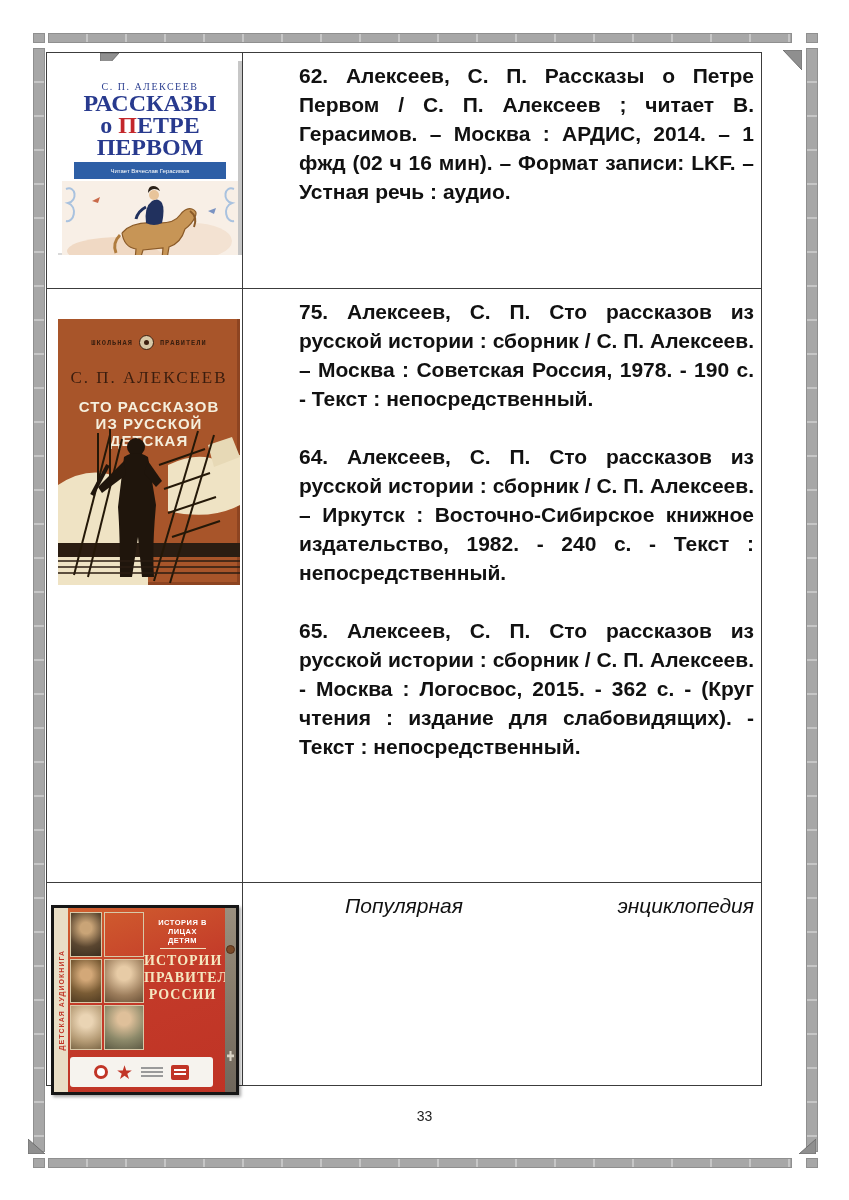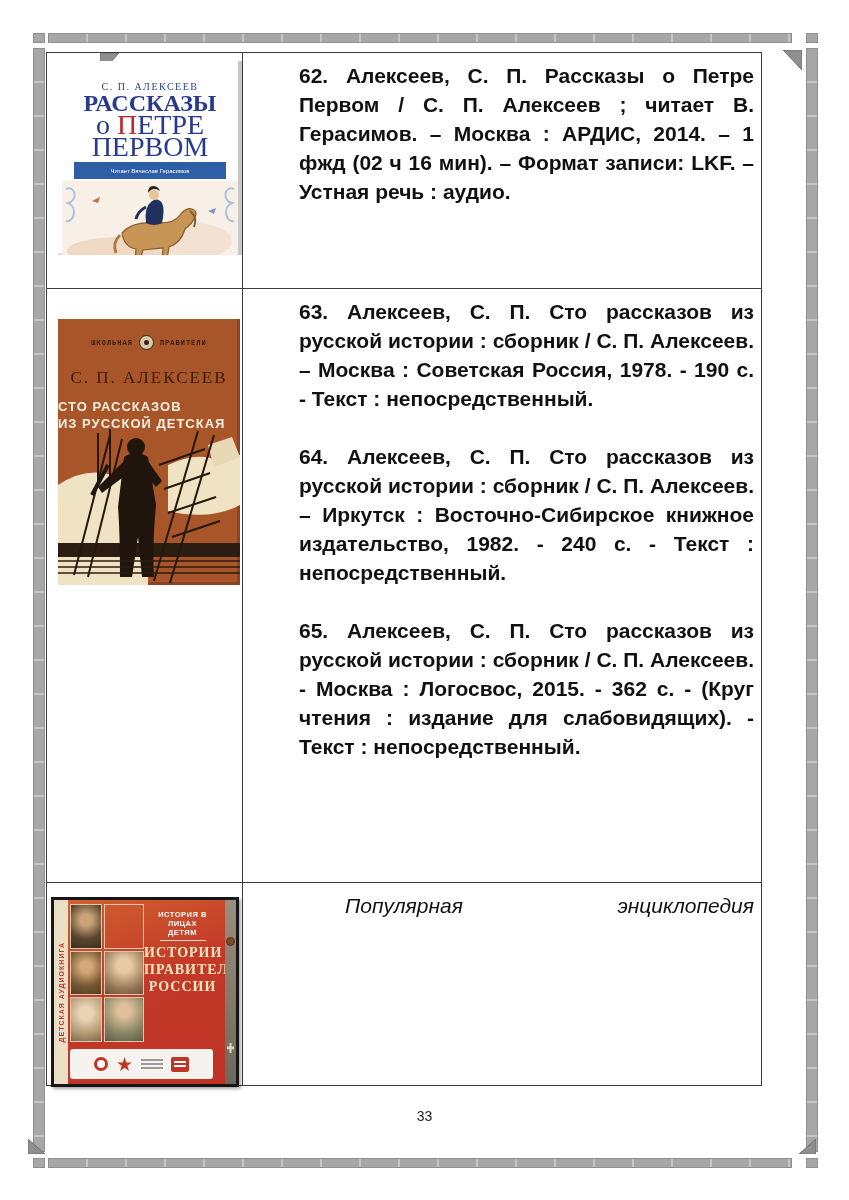--- a/index.html
+++ b/index.html
@@ -27,43 +27,43 @@
   .row1{height:236px;} .row2{height:594px;} .row3{height:202px;}
   .note-line{display:flex;justify-content:space-between;font-weight:normal;font-style:italic;
         padding-left:46px;}
 
   
   #cover1{position:absolute;left:11px;top:8px;width:184px;height:194px;background:#ffffff;
         box-shadow:inset -4px 0 0 #c7c7c7, inset 0 -2px 0 #d9d9d9;text-align:center;overflow:hidden;}
   .c1-author{margin-top:20px;font-family:"Liberation Serif",serif;font-size:10px;letter-spacing:1.5px;
         color:#2c3f90;}
   .c1-t1{font-family:"Liberation Serif",serif;font-weight:bold;font-size:24px;color:#283a8e;line-height:21px;margin-top:1px;}
-  .c1-t2{font-family:"Liberation Serif",serif;font-weight:normal;font-size:28px;color:#283a8e;line-height:22px;}
+  .c1-t2{font-family:"Liberation Serif",serif;font-weight:bold;font-size:24px;color:#283a8e;line-height:22px;}
   .c1-red{color:#c3272b;}
   .c1-band{margin:4px 16px 0 16px;height:17px;background:#2e5fa6;color:#ffffff;font-size:6px;
         line-height:8px;display:flex;align-items:center;justify-content:center;padding:0 20px;}
   .c1-art{position:relative;height:84px;margin:2px 4px 0 4px;}
   .c1-bot{margin:2px 16px 0 16px;height:15px;background:#2e5fa6;display:flex;align-items:center;justify-content:center;}
   .c1-emblem{width:9px;height:9px;background:#ffffff;clip-path:polygon(50% 0,100% 25%,100% 75%,50% 100%,0 75%,0 25%);}
 
   
   #cover2{position:absolute;left:11px;top:30px;width:182px;height:266px;background:#a8552a;
         overflow:hidden;box-shadow:inset -3px -3px 0 #8d4421;}
   .c2-head{display:flex;align-items:center;justify-content:center;gap:6px;margin-top:16px;
         color:#3d2010;font-size:7px;font-weight:bold;letter-spacing:1px;font-family:Liberation Mono, monospace;}
   .c2-emblem{width:13px;height:13px;border-radius:50%;background:#d8c9a8;border:1px solid #3d2010;
         display:flex;align-items:center;justify-content:center;}
   .c2-emblem::after{content:"";width:5px;height:5px;border-radius:50%;background:#3d2010;}
   .c2-author{text-align:center;margin-top:18px;font-family:"Liberation Serif",serif;font-size:17px;
         color:#3a1d0e;letter-spacing:2px;}
-  .c2-title{text-align:left;margin-top:10px;color:#f5efdd;font-weight:bold;font-size:13px;line-height:17px;letter-spacing:1px;}
+  .c2-title{text-align:center;margin-top:10px;color:#f5efdd;font-weight:bold;font-size:15px;line-height:17px;letter-spacing:1px;}
   .c2-art{position:absolute;left:0;right:0;bottom:0;height:160px;}
 
   
-  #cover3{position:absolute;left:4px;top:14px;width:188px;height:190px;background:#161616;box-shadow:2px 2px 3px rgba(0,0,0,.35);}
+  #cover3{position:absolute;left:4px;top:22px;width:188px;height:190px;background:#161616;box-shadow:2px 2px 3px rgba(0,0,0,.35);}
   .c3-inner{position:absolute;left:3px;top:3px;right:14px;bottom:3px;
         background:linear-gradient(160deg,#d2622f 0%,#c33a29 45%,#bf3325 100%);overflow:hidden;}
   .c3-spine-l{position:absolute;left:0;top:0;bottom:0;width:14px;background:#e9dec6;
         display:flex;align-items:center;justify-content:center;}
   .c3-spine-l span{writing-mode:vertical-rl;transform:rotate(180deg);font-size:7px;font-weight:bold;
         letter-spacing:1px;color:#c13527;white-space:nowrap;}
   .c3-ports{position:absolute;left:16px;top:4px;width:74px;bottom:42px;display:grid;
         grid-template-columns:32px 40px;grid-auto-rows:1fr;gap:2px;}
   .c3-ports div{border:1px solid #d8c9a8;}
   .p1{background:radial-gradient(circle at 50% 35%,#c9a477 0 18%,#5a4630 60%,#3c2f20 100%);}
@@ -202,21 +202,21 @@
               <g stroke="#2b1d12" stroke-width="1.4">
                 <line x1="0" y1="136" x2="182" y2="136"></line>
                   <line x1="0" y1="142" x2="182" y2="142"></line>
                 <line x1="0" y1="148" x2="182" y2="148"></line>
               </g>
             </svg>
           </div>
         </div>
       </div>
       <div class="cell-txt">
-        <p>63. Алексеев, С. П. Сто рассказов из русской истории : сборник / С. П. Алексеев. – Москва : Советская Россия, 1978. - 190 с. - Текст : непосредственный.</p>
+        <p>75. Алексеев, С. П. Сто рассказов из русской истории : сборник / С. П. Алексеев. – Москва : Советская Россия, 1978. - 190 с. - Текст : непосредственный.</p>
         <p>64. Алексеев, С. П. Сто рассказов из русской истории : сборник / С. П. Алексеев. – Иркутск : Восточно-Сибирское книжное издательство, 1982. - 240 с. - Текст : непосредственный.</p>
         <p>65. Алексеев, С. П. Сто рассказов из русской истории : сборник / С. П. Алексеев. - Москва : Логосвос, 2015. - 362 с. - (Круг чтения : издание для слабовидящих). - Текст : непосредственный.</p>
       </div>
     </div>
 
     <div class="t-row row3">
       <div class="cell-img">
         <div id="cover3">
           <div class="c3-inner">
             <div class="c3-spine-l">

